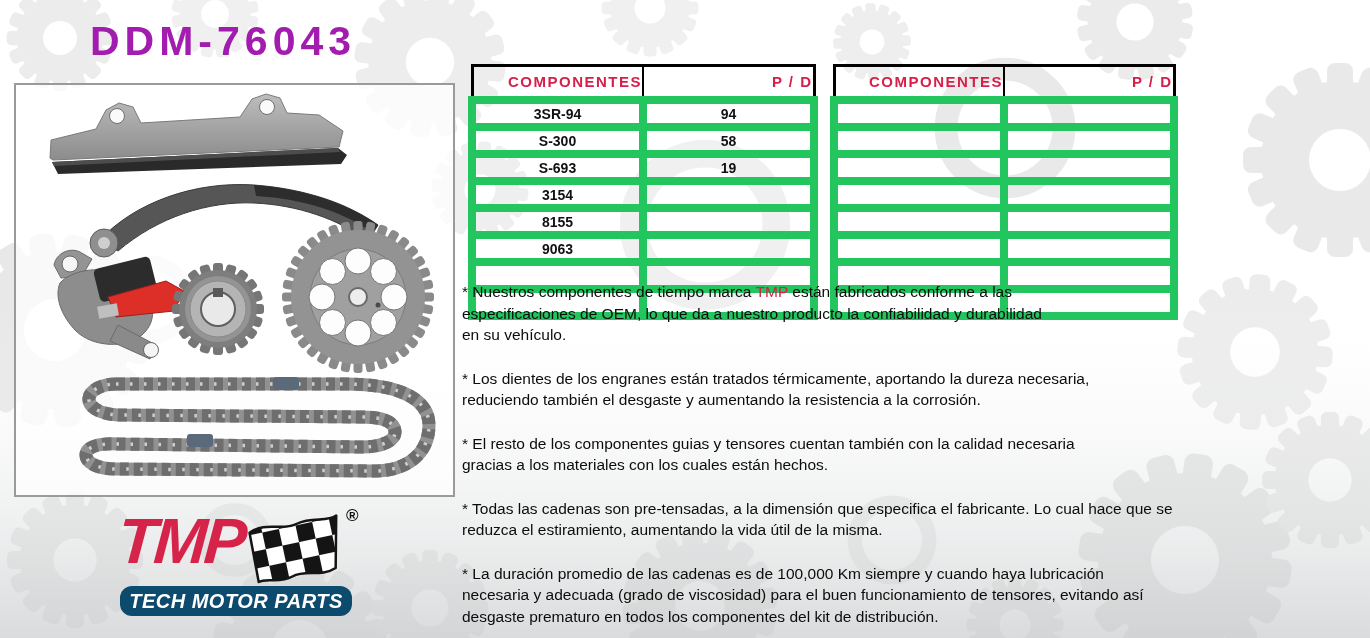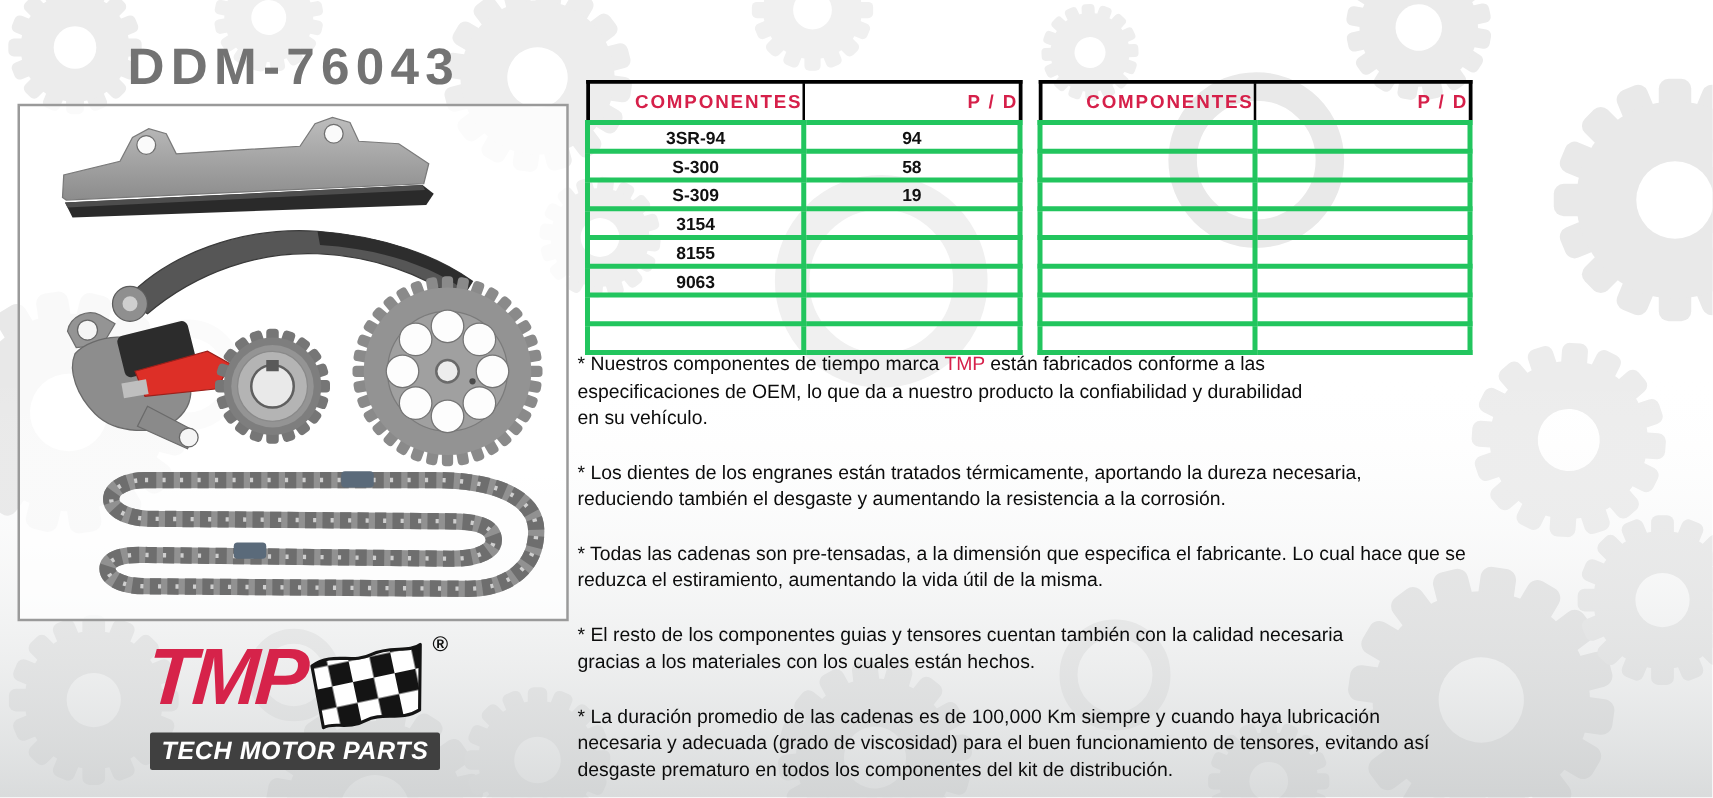--- a/index.html
+++ b/index.html
@@ -2,60 +2,60 @@
 <html><head>
 <meta charset="utf-8">
 <style>
   html,body{margin:0;padding:0;}
   body{
     width:1370px;height:638px;position:relative;overflow:hidden;
     background:#ffffff;font-family:"Liberation Sans",sans-serif;
   }
   .bg{position:absolute;left:0;top:0;width:1370px;height:638px;}
   .title{
-    position:absolute;left:90px;top:18px;margin:12px;
-    font-size:41px;font-weight:bold;letter-spacing:5px;color:#737373;
+    position:absolute;left:90px;top:18px;margin:0;
+    font-size:41px;font-weight:bold;letter-spacing:5px;color:#a21caf;
   }
   .photo-box{
     position:absolute;left:14px;top:83px;width:437px;height:410px;
     border:2px solid #9a9a9a;background:rgba(255,255,255,0.74);
   }
   .photo-box svg{display:block;}
   .comp-table{
     position:absolute;top:64px;border-collapse:collapse;table-layout:fixed;
     border:3px solid #000;
   }
   .comp-table.left{left:468px;width:350px;}
   .comp-table.right{left:830px;width:348px;}
   .comp-table th{
     border:2px solid #000;color:#d6204a;font-size:15px;font-weight:bold;
     letter-spacing:1.5px;height:25px;padding:2px 0;text-align:right;
   }
   .comp-table td{
-    border:4px solid #22c55e;font-size:14px;font-weight:bold;color:#111;
+    border:8px solid #22c55e;font-size:14px;font-weight:bold;color:#111;
     text-align:center;height:19px;padding:0;
   }
   .notes{position:absolute;left:462px;top:281px;width:906px;}
   .notes p{
     margin:0 0 22px 0;font-size:15.5px;line-height:21.5px;font-weight:normal;
     color:#0c0c0c;white-space:pre-line;
   }
   .brand-red{color:#d6204a;}
   .logo{position:absolute;left:118px;top:514px;width:250px;height:104px;}
   .logo-row{position:relative;height:74px;}
   .tmp{
     position:absolute;left:0;top:-10px;font-size:64px;font-weight:bold;
     font-style:italic;letter-spacing:-3px;color:#d6234a;transform:skewX(-4deg);
   }
   .flag{position:absolute;left:128px;top:0px;}
   .reg{position:absolute;left:228px;top:-8px;font-size:17px;font-weight:bold;color:#111;}
   .tagline{
     position:absolute;left:2px;top:72px;width:232px;height:30px;line-height:30px;
-    background:#404040;color:#ffffff;font-size:20px;font-weight:bold;font-style:italic;
-    text-align:center;letter-spacing:0.5px;border-radius:2px;
+    background:#0c4a6e;color:#ffffff;font-size:20px;font-weight:bold;font-style:italic;
+    text-align:center;letter-spacing:0.5px;border-radius:12px;
   }
 </style>
 </head>
 <body>
 
 <svg class="bg" viewBox="0 0 1370 638" xmlns="http://www.w3.org/2000/svg">
   <defs>
     <g id="g16">
       <rect x="-13" y="-97" width="26" height="194" rx="8"></rect>
       <rect x="-13" y="-97" width="26" height="194" rx="8" transform="rotate(22.5)"></rect>
@@ -215,21 +215,21 @@
   <tbody>
     <tr>
         <td>3SR-94</td>
         <td>94</td>
       </tr>
     <tr>
         <td>S-300</td>
         <td>58</td>
       </tr>
     <tr>
-        <td>S-309</td>
+        <td>S-693</td>
         <td>19</td>
       </tr>
     <tr>
         <td>3154</td>
         <td></td>
       </tr>
     <tr>
         <td>8155</td>
         <td></td>
       </tr>
@@ -290,24 +290,24 @@
       </tr>
   </tbody>
 </table>
 
 <div class="notes">
   <p><span>* Nuestros componentes de tiempo marca </span><span class="brand-red">TMP</span><span> están fabricados conforme a las
 especificaciones de OEM, lo que da a nuestro producto la confiabilidad y durabilidad
 en su vehículo.</span></p>
   <p>* Los dientes de los engranes están tratados térmicamente, aportando la dureza necesaria,
 reduciendo también el desgaste y aumentando la resistencia a la corrosión.</p>
+  <p>* El resto de los componentes guias y tensores cuentan también con la calidad necesaria
+gracias a los materiales con los cuales están hechos.</p>
   <p>* Todas las cadenas son pre-tensadas, a la dimensión que especifica el fabricante. Lo cual hace que se
 reduzca el estiramiento, aumentando la vida útil de la misma.</p>
-  <p>* El resto de los componentes guias y tensores cuentan también con la calidad necesaria
-gracias a los materiales con los cuales están hechos.</p>
   <p>* La duración promedio de las cadenas es de 100,000 Km siempre y cuando haya lubricación
 necesaria y adecuada (grado de viscosidad) para el buen funcionamiento de tensores, evitando así
 desgaste prematuro en todos los componentes del kit de distribución.</p>
 </div>
 
 <div class="logo">
   <div class="logo-row">
     <span class="tmp">TMP</span>
     <svg class="flag" width="100" height="80" viewBox="0 0 100 80" xmlns="http://www.w3.org/2000/svg">
       <defs>

